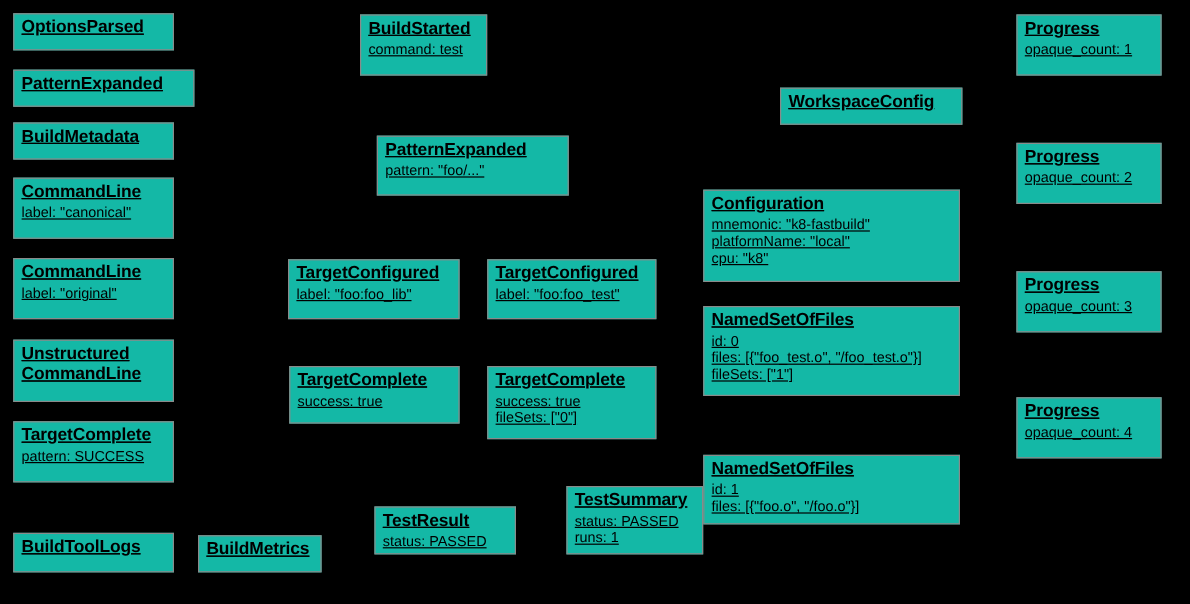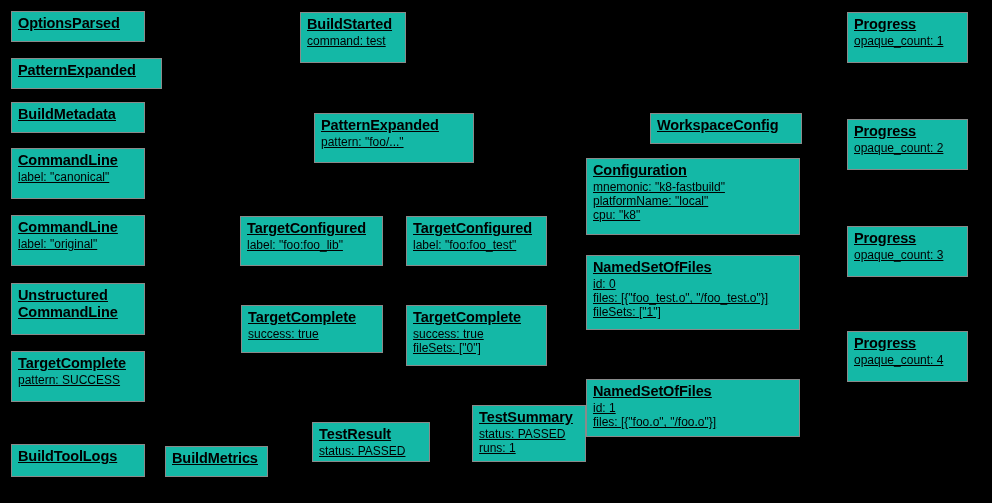--- a/index.html
+++ b/index.html
@@ -71,21 +71,21 @@
     </div>
     <div class="node" style="left: 847px; top: 12px; width: 121px; height: 51px;">
       <span class="node-title">Progress</span>
       <span class="node-fields">
         <span class="node-field">opaque_count: 1</span>
       </span>
     </div>
     <div class="node" style="left: 11px; top: 58px; width: 151px; height: 31px;">
       <span class="node-title">PatternExpanded</span>
     </div>
-    <div class="node" style="left: 650px; top: 73px; width: 152px; height: 31px; margin-top: 40px;">
+    <div class="node" style="left: 650px; top: 73px; width: 152px; height: 31px;">
       <span class="node-title">WorkspaceConfig</span>
     </div>
     <div class="node" style="left: 11px; top: 102px; width: 134px; height: 31px;">
       <span class="node-title">BuildMetadata</span>
     </div>
     <div class="node" style="left: 298px; top: 113px; width: 160px; height: 50px; margin-left: 16px;">
       <span class="node-title">PatternExpanded</span>
       <span class="node-fields">
         <span class="node-field">pattern: "foo/..."</span>
       </span>

